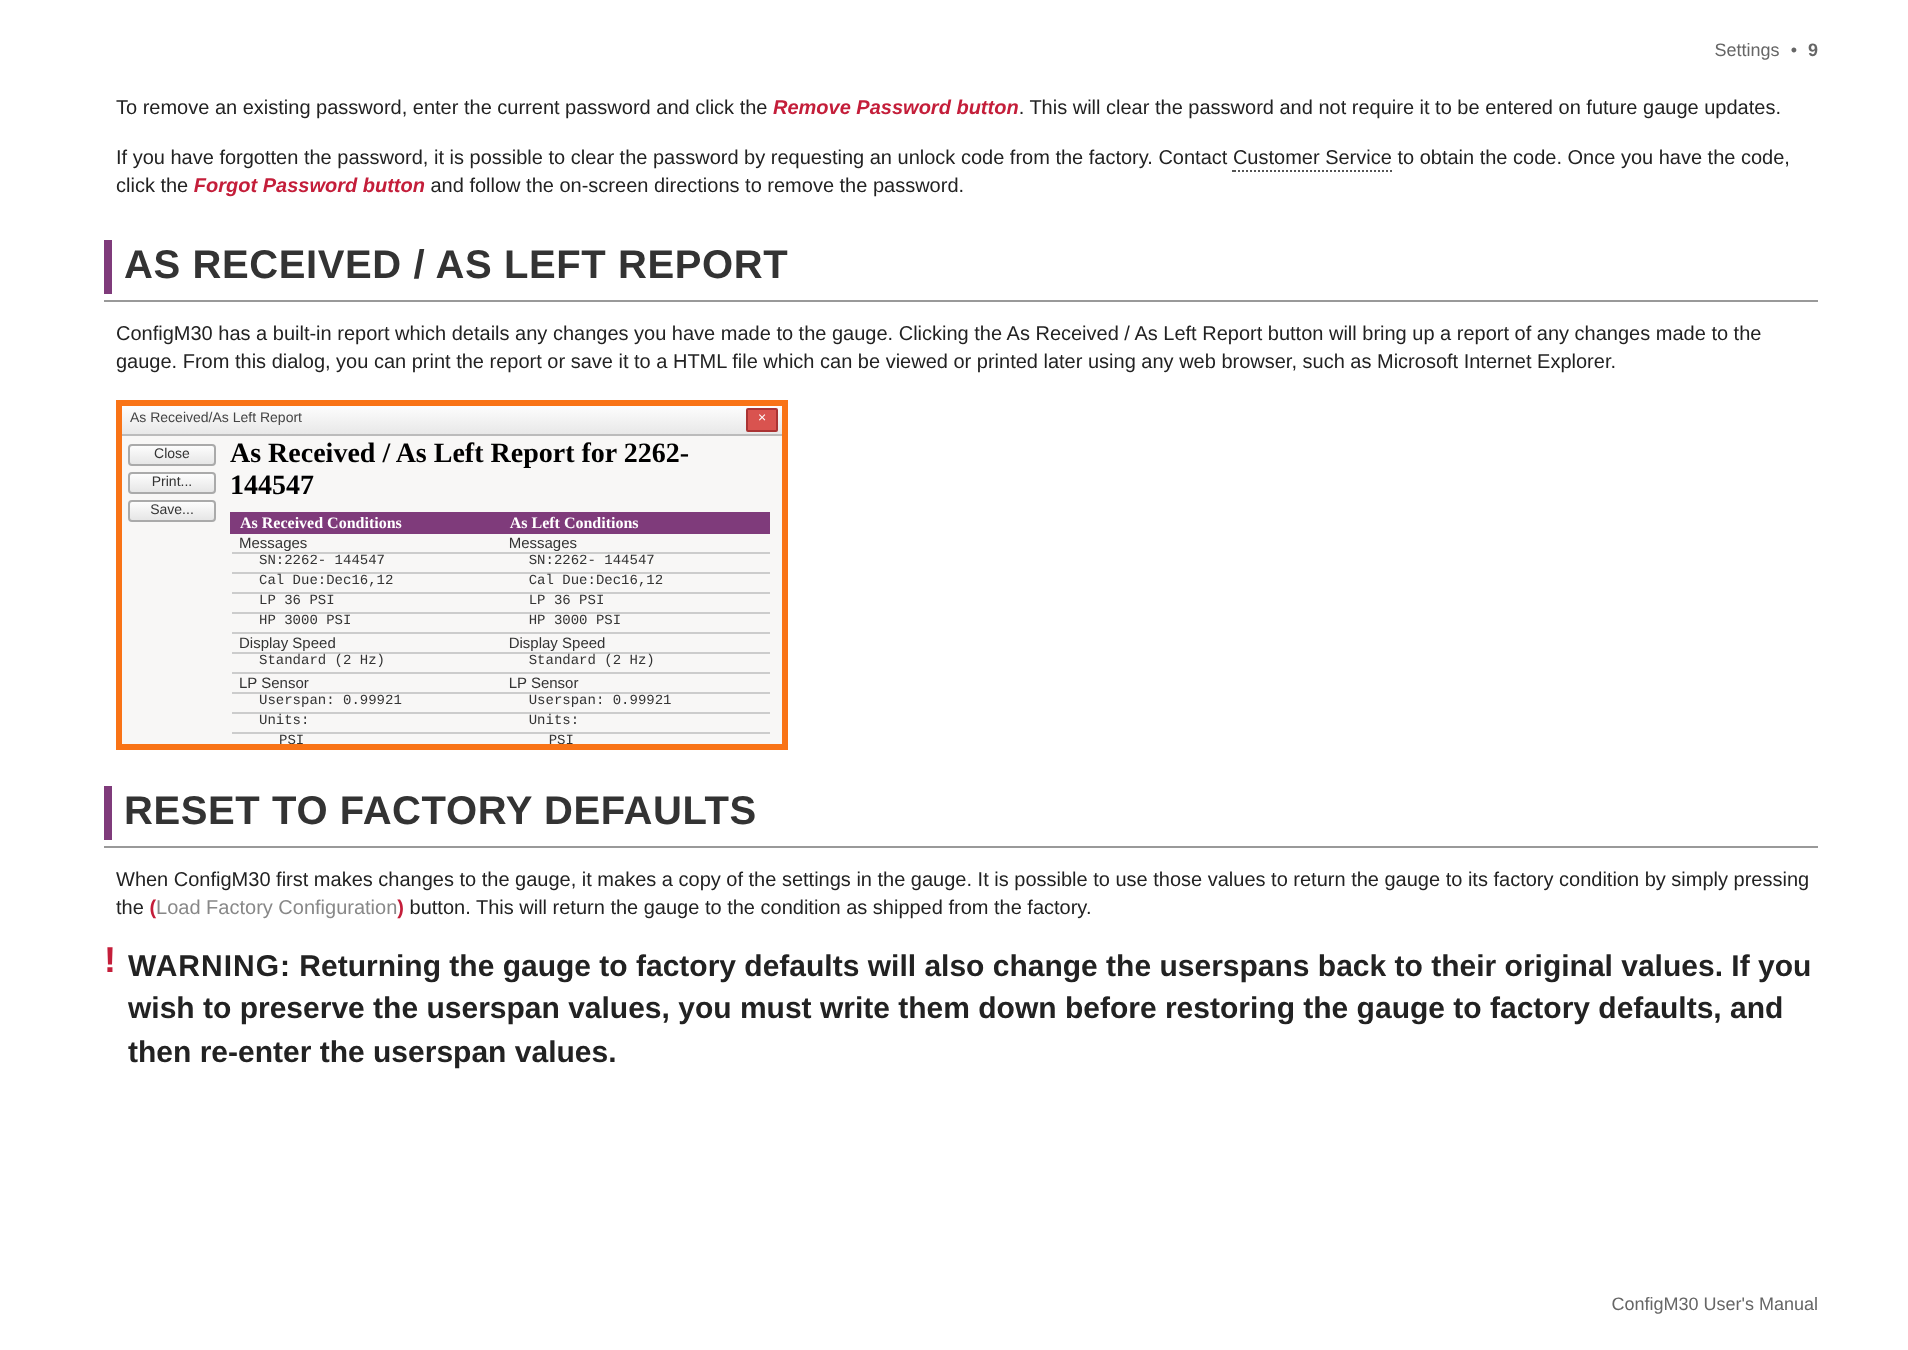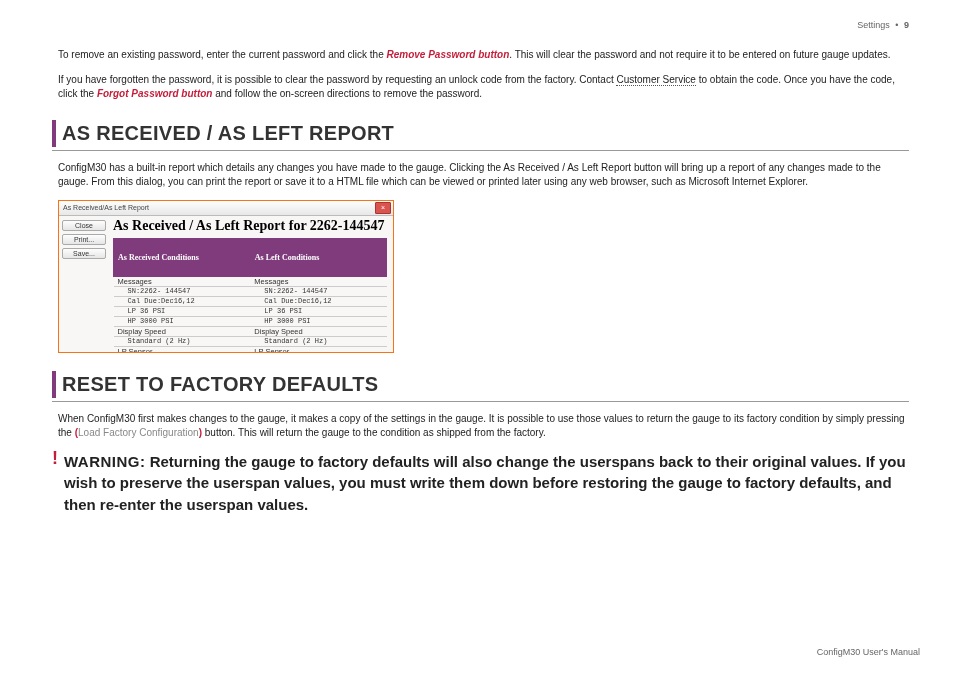--- a/index.html
+++ b/index.html
@@ -47,23 +47,23 @@
     border-left: 4px solid #7F3B7B;
     padding: 2px 0 2px 6px;
     margin: 18px 0 0 0;
   }
   .section-rule {
     border: none;
     border-top: 1px solid #999;
     margin: 3px 0 10px 0;
   }
   .screenshot {
-    border: 1px solid #f97316;
+    border: 3px solid #f97316;
     width: 336px;
-    height: 153px;
+    height: 175px;
     margin: 8px 0 4px 6px;
     background: #f8f7f6;
     position: relative;
     overflow: hidden;
     box-sizing: border-box;
   }
   .titlebar {
     background: linear-gradient(#fdfdfd, #e8e8e8);
     height: 14px;
     border-bottom: 1px solid #bbb;
@@ -127,21 +127,21 @@
     font-family: "Courier New", monospace;
     color: #333;
   }
   .dlg-table th {
     background: #7F3B7B;
     color: #fff;
     font-family: "Times New Roman", serif;
     font-weight: bold;
     font-size: 8px;
     text-align: left;
-    padding: 14px 4px;
+    padding: 0 4px;
     border: 1px solid #7F3B7B;
   }
   .dlg-table td {
     border-bottom: 1px solid #ccc;
     padding: 0 4px;
     height: 9px;
     vertical-align: middle;
   }
   .dlg-table td.label {
     font-family: Arial, sans-serif;
@@ -173,21 +173,21 @@
   .paren {
     color: #c41e3a;
     font-weight: bold;
   }
   .gray {
     color: #888;
   }
   .footer {
     position: absolute;
     bottom: 18px;
-    right: 34px;
+    right: 45px;
     font-size: 9px;
     color: #666;
   }
 </style>
 </head>
 <body>
 
 <div class="page">
 
   <div class="header-right">
@@ -262,20 +262,24 @@
               </tr>
               <tr>
                 <td class="label">LP Sensor</td>
                 <td class="label">LP Sensor</td>
               </tr>
               <tr>
                 <td class="indent1">Userspan: 0.99921</td>
                 <td class="indent1">Userspan: 0.99921</td>
               </tr>
               <tr>
+                <td class="indent1">Units:</td>
+                <td class="indent1">Units:</td>
+              </tr>
+              <tr>
                 <td class="indent2">PSI</td>
                 <td class="indent2">PSI</td>
               </tr>
               <tr>
                 <td class="indent2">kPa</td>
                 <td class="indent2">kPa</td>
               </tr>
             </tbody>
         </table>
       </div>

